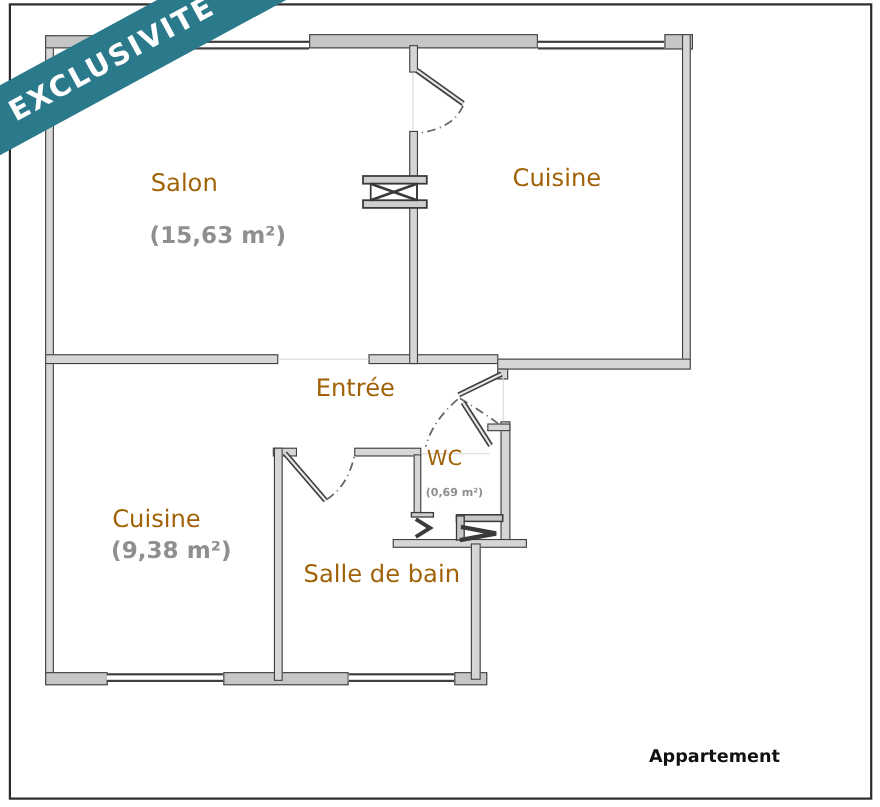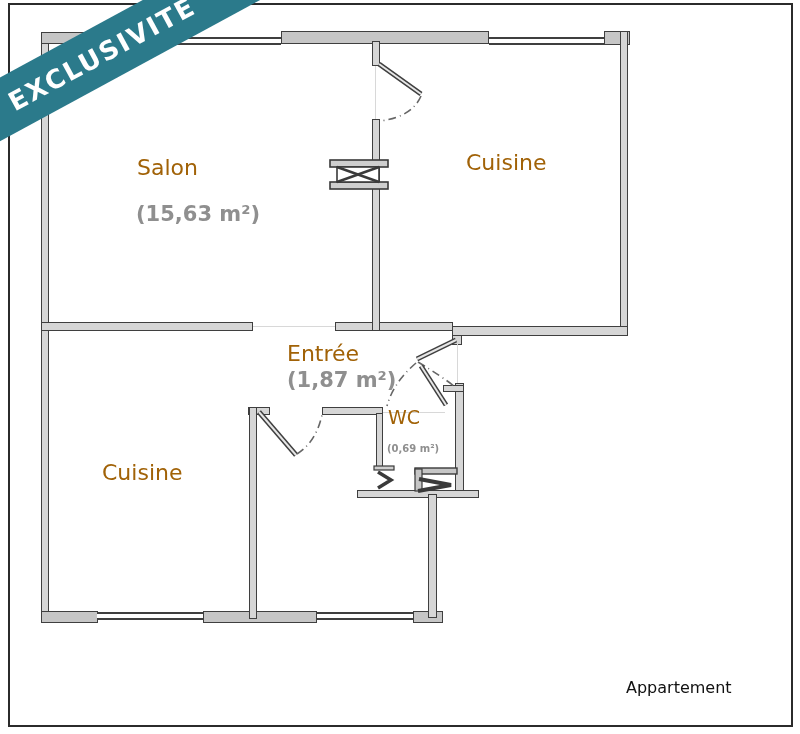--- a/index.html
+++ b/index.html
@@ -12,21 +12,21 @@
   .window{position:absolute;background:#ffffff;border-top:2px solid #3f3f3f;
           border-bottom:2px solid #3f3f3f;box-sizing:border-box;}
   .faint{position:absolute;background:#d8d8d8;}
   .room-name{position:absolute;color:#a16207;font-weight:normal;font-size:22px;white-space:nowrap;}
   .room-area{position:absolute;color:#8f8f8f;font-weight:bold;font-size:21px;white-space:nowrap;}
   .small-name{font-size:19px;}
   .small-area{font-size:10px;}
   #banner{position:absolute;left:-80px;top:26px;width:364px;height:56px;
           transform:rotate(-28.5deg);display:flex;align-items:center;justify-content:center;}
   #banner span{color:#ffffff;font-weight:bold;font-size:26px;letter-spacing:2px;white-space:nowrap;}
-  #footer-label{position:absolute;left:626px;top:678px;color:#111;font-weight:normal;font-size:16px;}
+  #footer-label{position:absolute;left:590px;top:678px;color:#111;font-weight:bold;font-size:16px;}
   svg{position:absolute;left:0;top:0;}
 </style>
 </head>
 <body>
 
 <div id="stage">
 
   <div id="frame"></div>
 
   <div class="wall" style="left:41px;top:32px;width:8px;height:590px;"></div>
@@ -100,27 +100,28 @@
       <polyline points="419,479 451,485 418,491" fill="none" stroke="#3a3a3a" stroke-width="4"></polyline>
     </g>
   </svg>
 
   <div class="room-name" style="left:137px;top:155px;">Salon</div>
   <div class="room-area" style="left:136px;top:185px;margin-top:17px;">(15,63 m²)</div>
 
   <div class="room-name" style="left:466px;top:150px;">Cuisine</div>
 
   <div class="room-name" style="left:287px;top:341px;">Entrée</div>
-  <div class="room-area" style="left:287px;top:368px;">(1,87 m²)</div>
 
   <div class="room-name" style="left:102px;top:460px;">Cuisine</div>
+  <div class="room-area" style="left:101px;top:488px;">(9,38 m²)</div>
 
   <div class="room-name small-name" style="left:388px;top:406px;">WC</div>
   <div class="room-area small-area" style="left:387px;top:443px;">(0,69 m²)</div>
 
+  <div class="room-name" style="left:276px;top:510px;">Salle de bain</div>
 
   <div id="footer-label">Appartement</div>
 
   <div id="banner" style="background: rgb(43, 122, 139);">
     <span>EXCLUSIVITÉ</span>
   </div>
 
 </div>
 
 </body></html>

